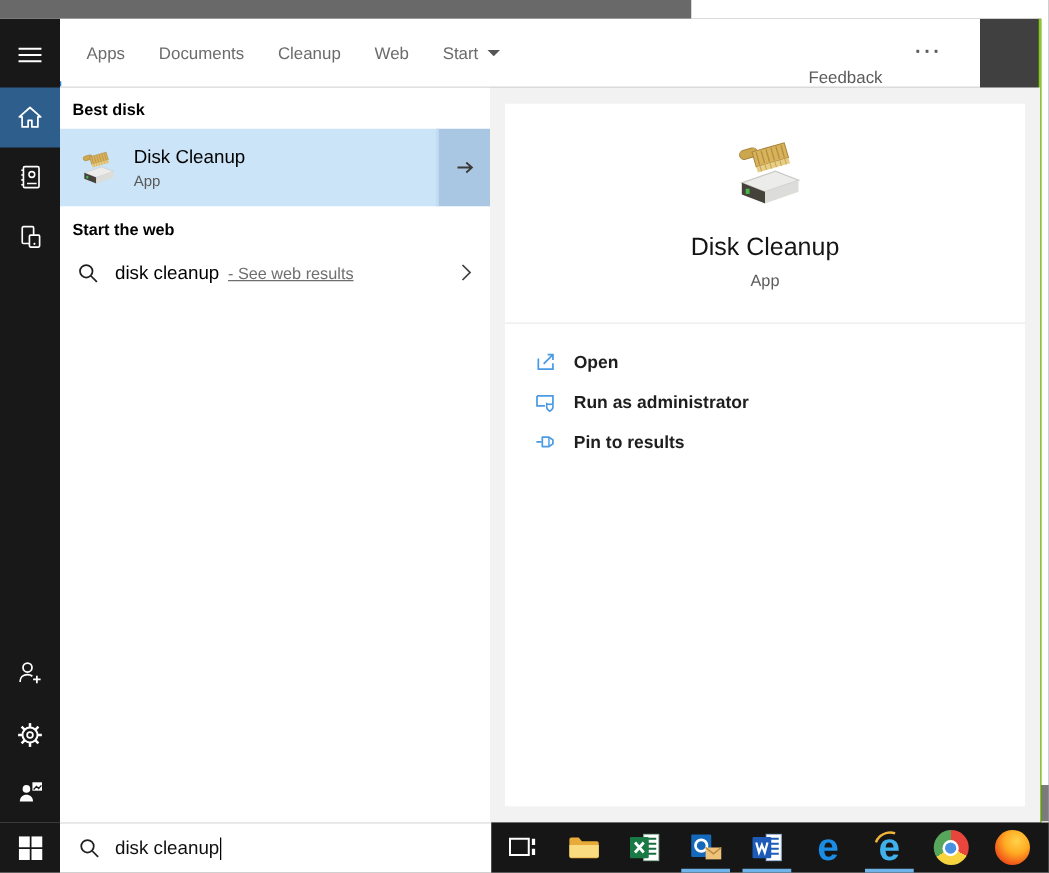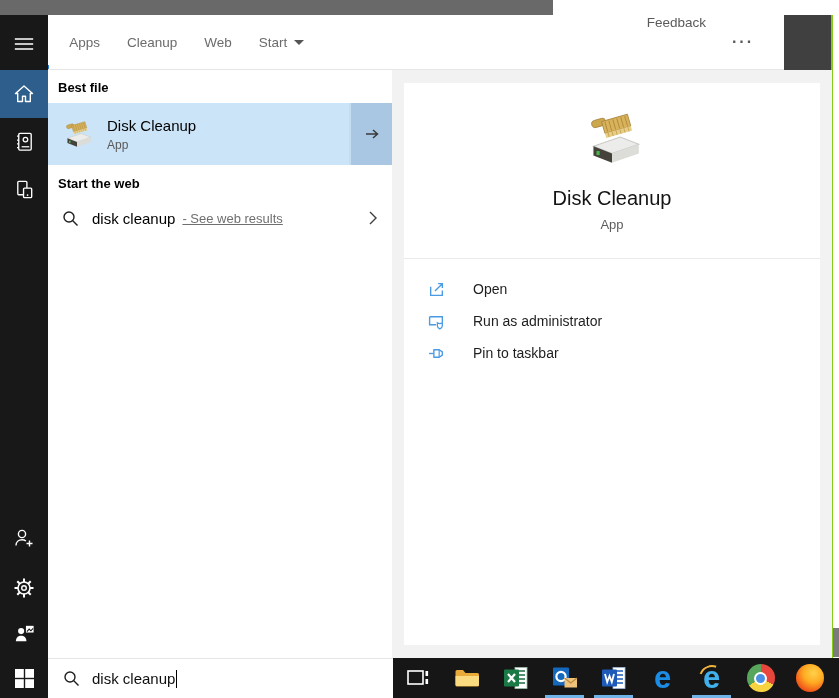--- a/index.html
+++ b/index.html
@@ -24,21 +24,21 @@
   .side-item.selected { background:#2e5f8c; }
 
   
   .tabbar { left:48px; top:15px; width:785px; height:55px; background:#fff; border-bottom:1px solid #e6e6e6;
             display:flex; align-items:stretch; padding:0 30px 0 25px; }
   .tab { position:relative; display:flex; align-items:center; font-size:13.5px; color:#6b6b6b; cursor:pointer; margin-right:27px; }
   .tab.selected { color:#000; font-weight:700; }
   .tab.selected::after { content:""; position:absolute; left:-7px; right:-7px; bottom:0; height:4px; background:#2a7dd2; }
   .tab .tri { width:0; height:0; border-left:5px solid transparent; border-right:5px solid transparent; border-top:5px solid #555; margin-left:7px; }
   .tab-spacer { flex:1; }
-  .feedback { display:flex; align-items:flex-start; font-size:13.5px; color:#5a5a5a; cursor:pointer; margin-right:0; }
+  .feedback { display:flex; align-items:flex-end; font-size:13.5px; color:#5a5a5a; cursor:pointer; margin-right:0; }
   .overflow { display:flex; align-items:center; font-size:16px; font-weight:700; color:#5a5a5a; letter-spacing:2px; cursor:pointer; margin-left:26px; }
 
   
   .results { left:48px; top:70px; width:344px; height:588px; background:#fff; }
   .section-h { position:absolute; left:10px; font-size:13px; font-weight:700; color:#000; }
   .h-best { top:10px; }
   .h-web  { top:106px; }
 
   .best-item { position:absolute; left:0; top:33px; width:344px; height:62px; display:flex; cursor:pointer; }
   .best-main { flex:1; background:#cce4f7; display:flex; align-items:center; padding-left:12px; }
@@ -54,21 +54,21 @@
 
   
   .gray-pane { left:392px; top:70px; width:440px; height:588px; background:#f2f2f2; }
   .card { left:404px; top:83px; width:416px; height:562px; background:#fff; }
   .card-top { display:flex; flex-direction:column; align-items:center; }
   .card-icon { margin-top:22px; }
   .card-title { margin-top:16px; font-size:20px; color:#141414; }
   .card-sub { margin-top:7px; font-size:13px; color:#5d5d5d; }
   .card-divider { width:100%; height:1px; background:#ebebeb; margin-top:26px; }
   .actions { padding:14px 0 0 24px; }
-  .action-row { height:32px; display:flex; align-items:center; gap:28px; cursor:pointer; }
+  .action-row { height:32px; display:flex; align-items:center; gap:14px; cursor:pointer;font-weight:bold; }
   .action-row svg { color:#4a9ae4; flex:0 0 auto; }
   .action-label { font-size:14px; color:#1e1e1e; }
 
   
   .start-btn { left:0; top:658px; width:48px; height:40px; background:#181818; display:flex; align-items:center; justify-content:center; cursor:pointer; }
   .search-field { left:48px; top:658px; width:345px; height:40px; background:#fff; border-top:1px solid #e5e5e5;
                   display:flex; align-items:center; padding-left:15px; cursor:text; }
   .search-text { font-size:15px; color:#0f0f0f; margin-left:12px; }
   .caret { width:1px; height:18px; background:#000; margin-left:1px; }
 
@@ -122,40 +122,43 @@
 <div class="abs search-window">
 
   <div class="abs tabbar" style="left:0;top:0;width:784px;">
     <div class="tab selected">
         <span>All</span>
       </div>
     <div class="tab">
         <span>Apps</span>
       </div>
     <div class="tab">
+        <span>Documents</span>
+      </div>
+    <div class="tab">
         <span>Cleanup</span>
       </div>
     <div class="tab">
         <span>Web</span>
       </div>
     <div class="tab">
       <span>Start</span>
       <span class="tri"></span>
     </div>
     <div class="tab-spacer"></div>
     <div class="feedback">
         <span>Feedback</span>
       </div>
     <div class="overflow">
         <span>···</span>
       </div>
   </div>
 
   <div class="abs results" style="left:48px;top:55px;">
-    <div class="section-h h-best">Best file</div>
+    <div class="section-h h-best">Best disk</div>
 
     <div class="best-item">
       <div class="best-main">
         <svg width="34" height="34" viewBox="0 0 64 64">
             <use href="#disk-cleanup-art"></use>
           </svg>
         <div class="best-texts">
           <div class="best-title">Disk Cleanup</div>
           <div class="best-sub">App</div>
         </div>
@@ -206,21 +209,21 @@
           <path d="M8.8 9.3 c1.7 .9 3 .9 4.7 0 v2.6 c0 1.9 -2.35 3.1 -2.35 3.1 s-2.35 -1.2 -2.35 -3.1 z" fill="none" stroke="currentColor" stroke-width="1.2"></path>
         </svg>
         <span class="action-label">Run as administrator</span>
       </div>
       <div class="action-row">
         <svg width="17" height="17" viewBox="0 0 16 16">
           <path d="M1 8 h4" stroke="currentColor" stroke-width="1.3"></path>
           <path d="M5.5 4.5 h5 l3 2 v3 l-3 2 h-5 z" fill="none" stroke="currentColor" stroke-width="1.3" stroke-linejoin="round"></path>
           <path d="M10.5 4.5 v7" stroke="currentColor" stroke-width="1.1"></path>
         </svg>
-        <span class="action-label">Pin to taskbar</span>
+        <span class="action-label">Pin to results</span>
       </div>
     </div>
   </div>
 </div>
 
 <div class="abs sidebar">
   <div class="side-item" style="top:5px;">
     <svg width="22" height="22" viewBox="0 0 24 24">
       <path d="M2 6.5 h20 M2 12 h20 M2 17.5 h20" stroke="#fff" stroke-width="1.8"></path>
     </svg>

